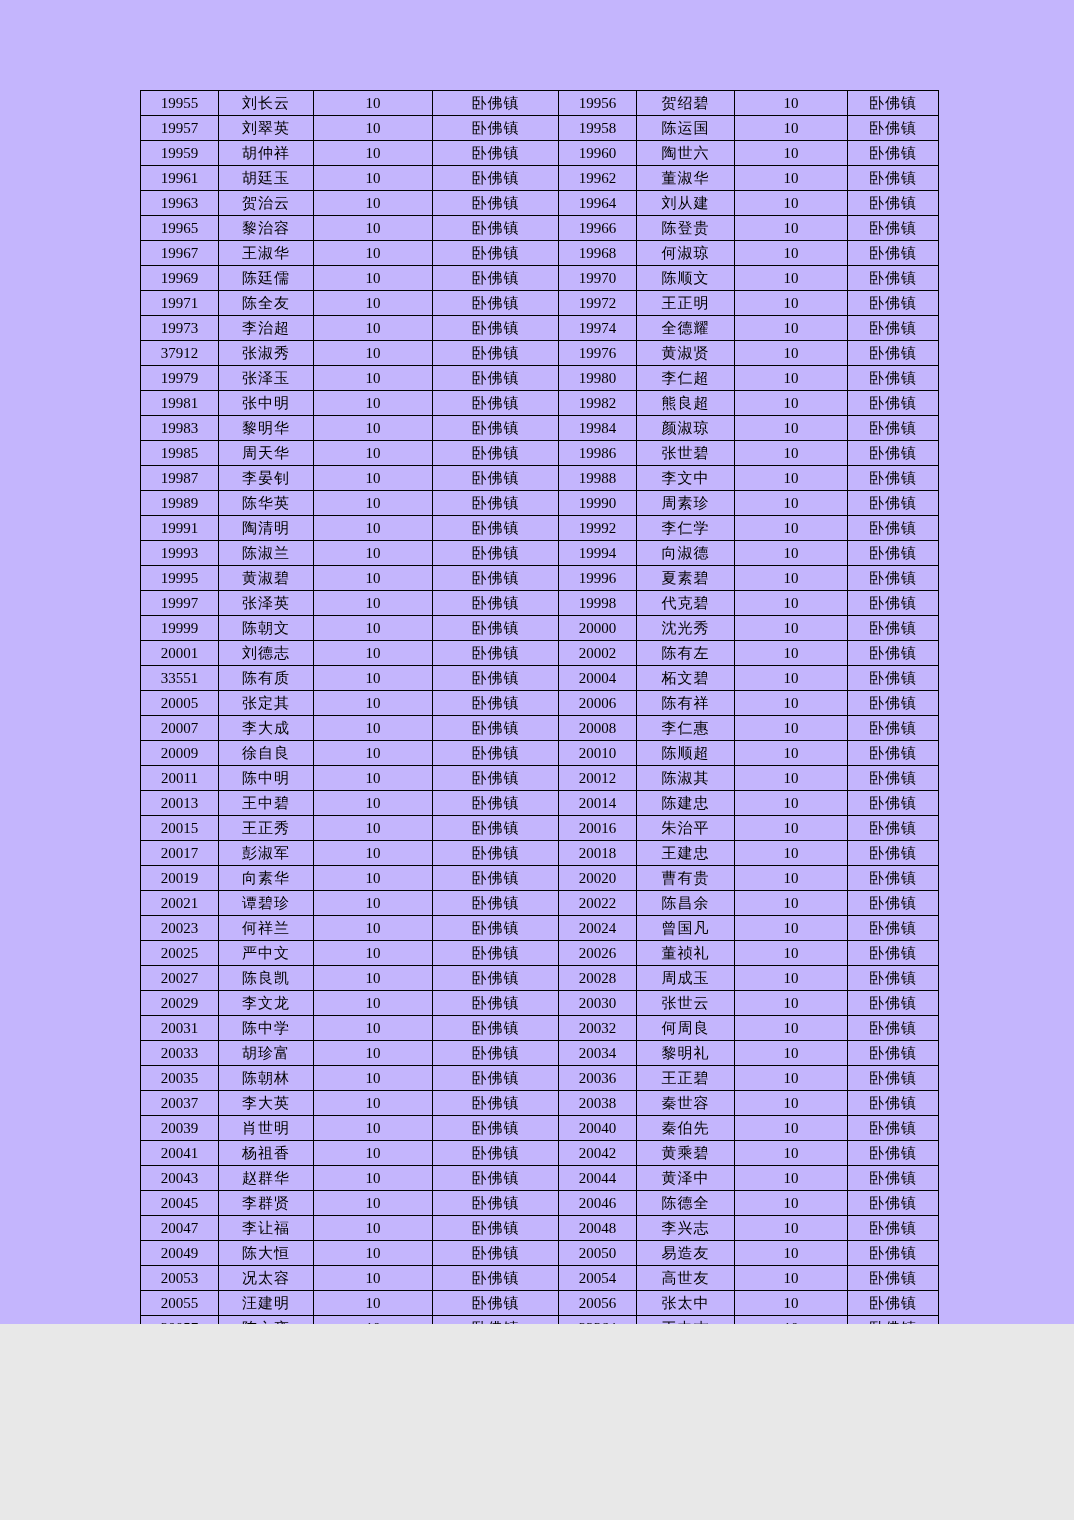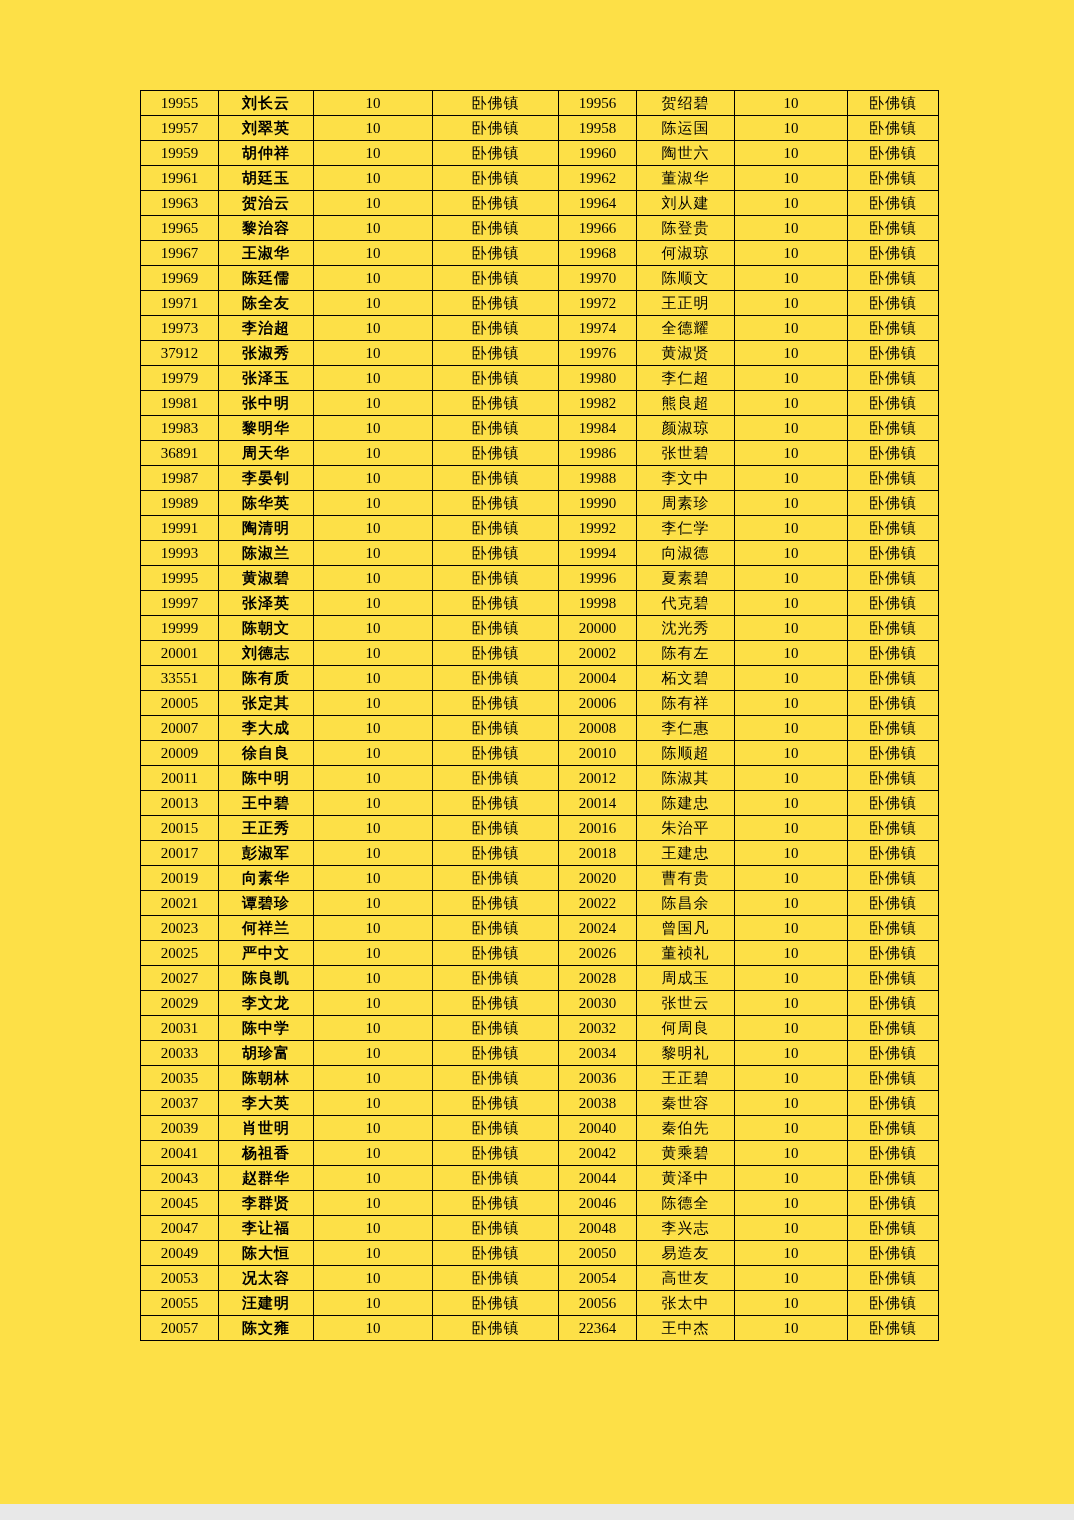--- a/index.html
+++ b/index.html
@@ -3,22 +3,22 @@
 <meta charset="utf-8">
 <style>
   html, body {
     margin: 0;
     padding: 0;
     background: #e8e8e8;
   }
   .page {
     position: relative;
     width: 1074px;
-    height: 1504px;
-    background: #fde047;
+    height: 1324px;
+    background: #c4b5fd;
     margin: 0 auto;
     font-family: "Liberation Serif", "DejaVu Serif", serif;
     color: #000000;
     overflow: hidden;
   }
   table.records {
     position: absolute;
     left: 140px;
     top: 90px;
     border-collapse: collapse;
@@ -29,21 +29,21 @@
     height: 24px;
     padding: 0;
     text-align: center;
     vertical-align: middle;
     font-size: 15px;
     line-height: 24px;
     white-space: nowrap;
     overflow: hidden;
   }
   td.c0, td.c4 { width: 77px; }   
-  td.c1 { width: 94px; font-weight: bold; }          
+  td.c1 { width: 94px; }          
   td.c2 { width: 118px; }         
   td.c3 { width: 125px; }         
   td.c5 { width: 97px; font-family: Liberation Serif, serif; }          
   td.c6 { width: 112px; }         
   td.c7 { width: 90px; }          
   td[data-name="person-name"],
   td[data-name="town-name"] {
     letter-spacing: 1px;
   }
 </style>
@@ -187,21 +187,21 @@
           <td class="c0" data-name="record-id">19983</td>
           <td class="c1" data-name="person-name">黎明华</td>
           <td class="c2" data-name="amount">10</td>
           <td class="c3" data-name="town-name">卧佛镇</td>
           <td class="c4" data-name="record-id">19984</td>
           <td class="c5" data-name="person-name">颜淑琼</td>
           <td class="c6" data-name="amount">10</td>
           <td class="c7" data-name="town-name">卧佛镇</td>
         </tr>
         <tr data-name="table-row">
-          <td class="c0" data-name="record-id">36891</td>
+          <td class="c0" data-name="record-id">19985</td>
           <td class="c1" data-name="person-name">周天华</td>
           <td class="c2" data-name="amount">10</td>
           <td class="c3" data-name="town-name">卧佛镇</td>
           <td class="c4" data-name="record-id">19986</td>
           <td class="c5" data-name="person-name">张世碧</td>
           <td class="c6" data-name="amount">10</td>
           <td class="c7" data-name="town-name">卧佛镇</td>
         </tr>
         <tr data-name="table-row">
           <td class="c0" data-name="record-id">19987</td>

